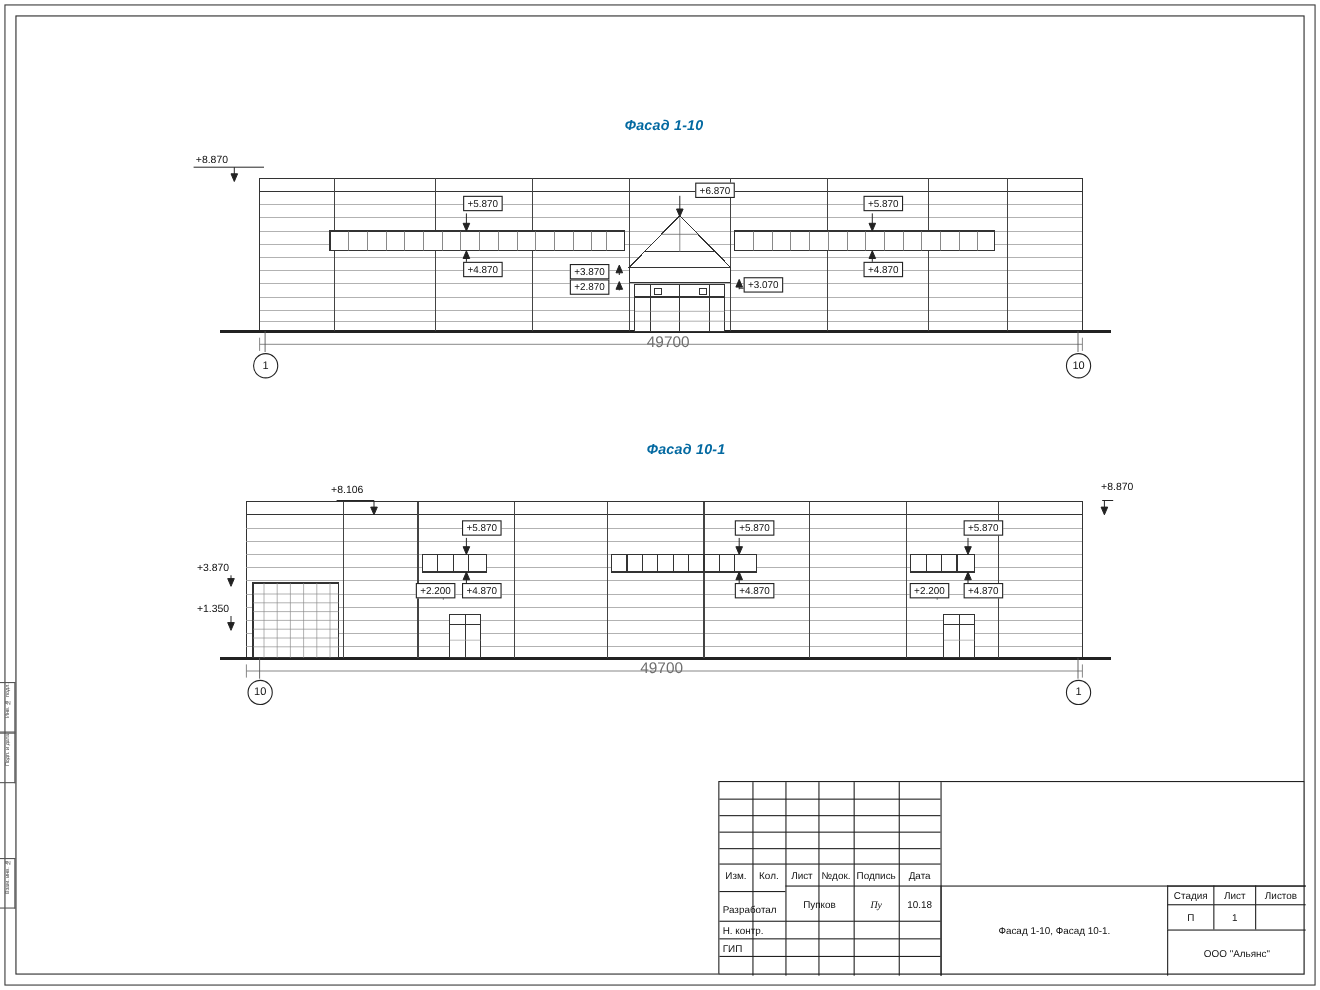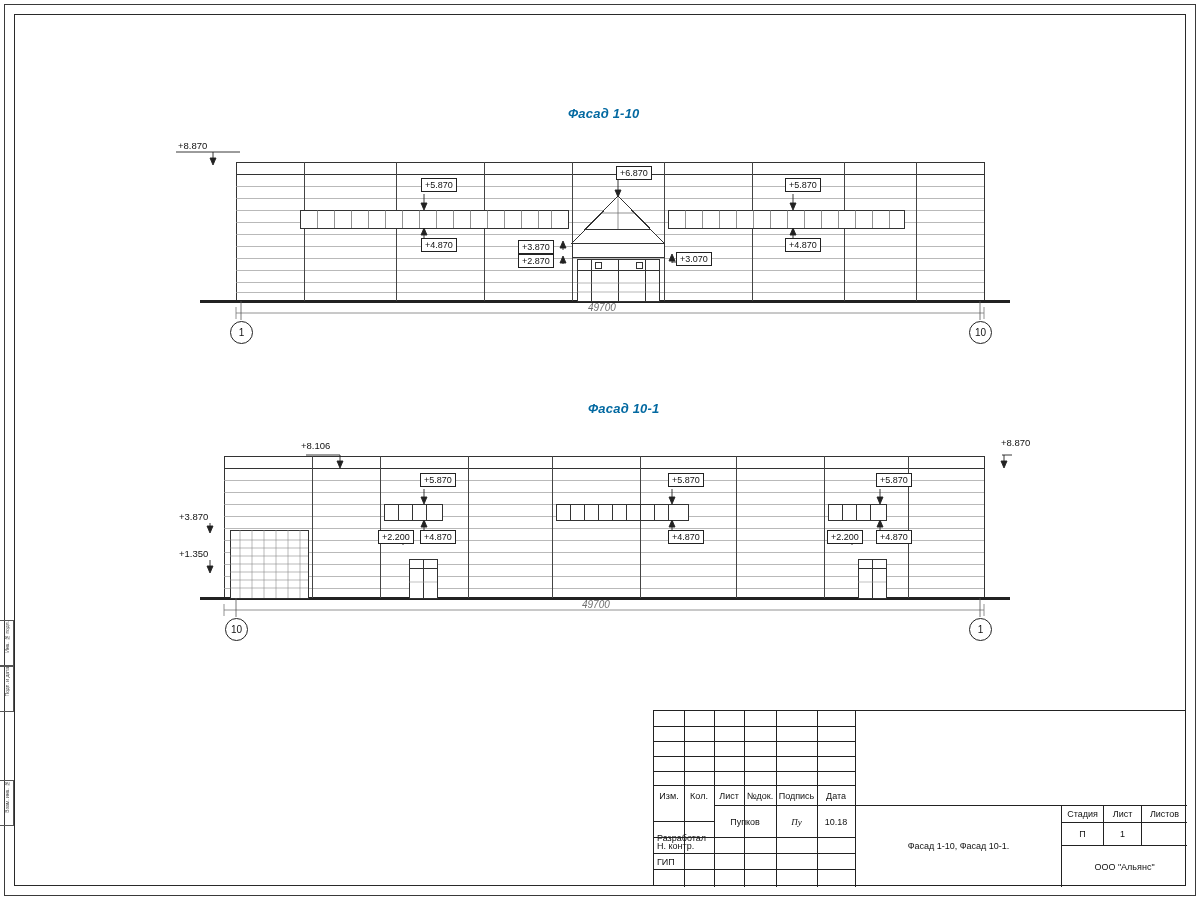--- a/index.html
+++ b/index.html
@@ -54,24 +54,23 @@
     color: #0369a1;
     letter-spacing: .2px;
     white-space: nowrap;
   }
   .lvl {
     font-size: 9.5px;
     color: #111;
     white-space: nowrap;
   }
   .dimtext {
-    font-size: 10px;
+    font-size: 14px;
     color: #6f6f6f;
     white-space: nowrap;
-    font-style: italic;
   }
   .axis-circle {
     width: 21px; height: 21px;
     border: 1px solid #222;
     border-radius: 50%;
     font-size: 10px;
     color: #111;
     display: flex; align-items: center; justify-content: center;
     background: #fff;
   }
@@ -266,21 +265,21 @@
     </g>
 
     <g stroke="#777" stroke-width="0.8">
       <line x1="236" y1="313" x2="984" y2="313"></line>
       <line x1="236" y1="307" x2="236" y2="319"></line>
       <line x1="984" y1="307" x2="984" y2="319"></line>
     </g>
   </svg>
 
   <div class="abs lvl" style="left:178px; top:140px;">+8.870</div>
-  <div class="abs lvl-box" style="left:616px; top:166px;">+6.870</div>
+  <div class="abs lvl-box" style="left:632px; top:166px;">+6.870</div>
   <div class="abs lvl-box" style="left:421px; top:178px;">+5.870</div>
   <div class="abs lvl-box" style="left:785px; top:178px;">+5.870</div>
   <div class="abs lvl-box" style="left:421px; top:238px;">+4.870</div>
   <div class="abs lvl-box" style="left:785px; top:238px;">+4.870</div>
   <div class="abs lvl-box" style="left:518px; top:240px;">+3.870</div>
   <div class="abs lvl-box" style="left:518px; top:254px;">+2.870</div>
   <div class="abs lvl-box" style="left:676px; top:252px;">+3.070</div>
 
   <div class="abs dimtext" style="left:588px; top:302px;">49700</div>
 
@@ -462,21 +461,21 @@
     <div class="cell bl" style="left:163px;top:0;width:0;height:176px;"></div>
     <div class="cell bl" style="left:201px;top:0;width:0;height:176px;"></div>
 
     <div class="cell bt" style="left:0;top:74px;width:30px;height:20px;">Изм.</div>
     <div class="cell bt" style="left:30px;top:74px;width:30px;height:20px;">Кол.</div>
     <div class="cell bt" style="left:60px;top:74px;width:30px;height:20px;">Лист</div>
     <div class="cell bt" style="left:90px;top:74px;width:32px;height:20px;">№док.</div>
     <div class="cell bt" style="left:122px;top:74px;width:41px;height:20px;">Подпись</div>
     <div class="cell bt" style="left:163px;top:74px;width:38px;height:20px;">Дата</div>
 
-    <div class="cell bt left" style="left:0;top:110px;width:60px;height:32px;">Разработал</div>
+    <div class="cell bt left" style="left:0;top:99px;width:60px;height:32px;">Разработал</div>
     <div class="cell bt" style="left:60px;top:94px;width:62px;height:32px;text-align:right;">Пупков</div>
     <div class="cell bt sig" style="left:122px;top:94px;width:41px;height:32px;">Пу</div>
     <div class="cell bt" style="left:163px;top:94px;width:38px;height:32px;">10.18</div>
 
     <div class="cell bt left" style="left:0;top:126px;width:60px;height:16px;">Н. контр.</div>
     <div class="cell bt" style="left:60px;top:126px;width:62px;height:16px;"></div>
     <div class="cell bt" style="left:122px;top:126px;width:41px;height:16px;"></div>
     <div class="cell bt" style="left:163px;top:126px;width:38px;height:16px;"></div>
 
     <div class="cell bt left" style="left:0;top:142px;width:60px;height:16px;">ГИП</div>

